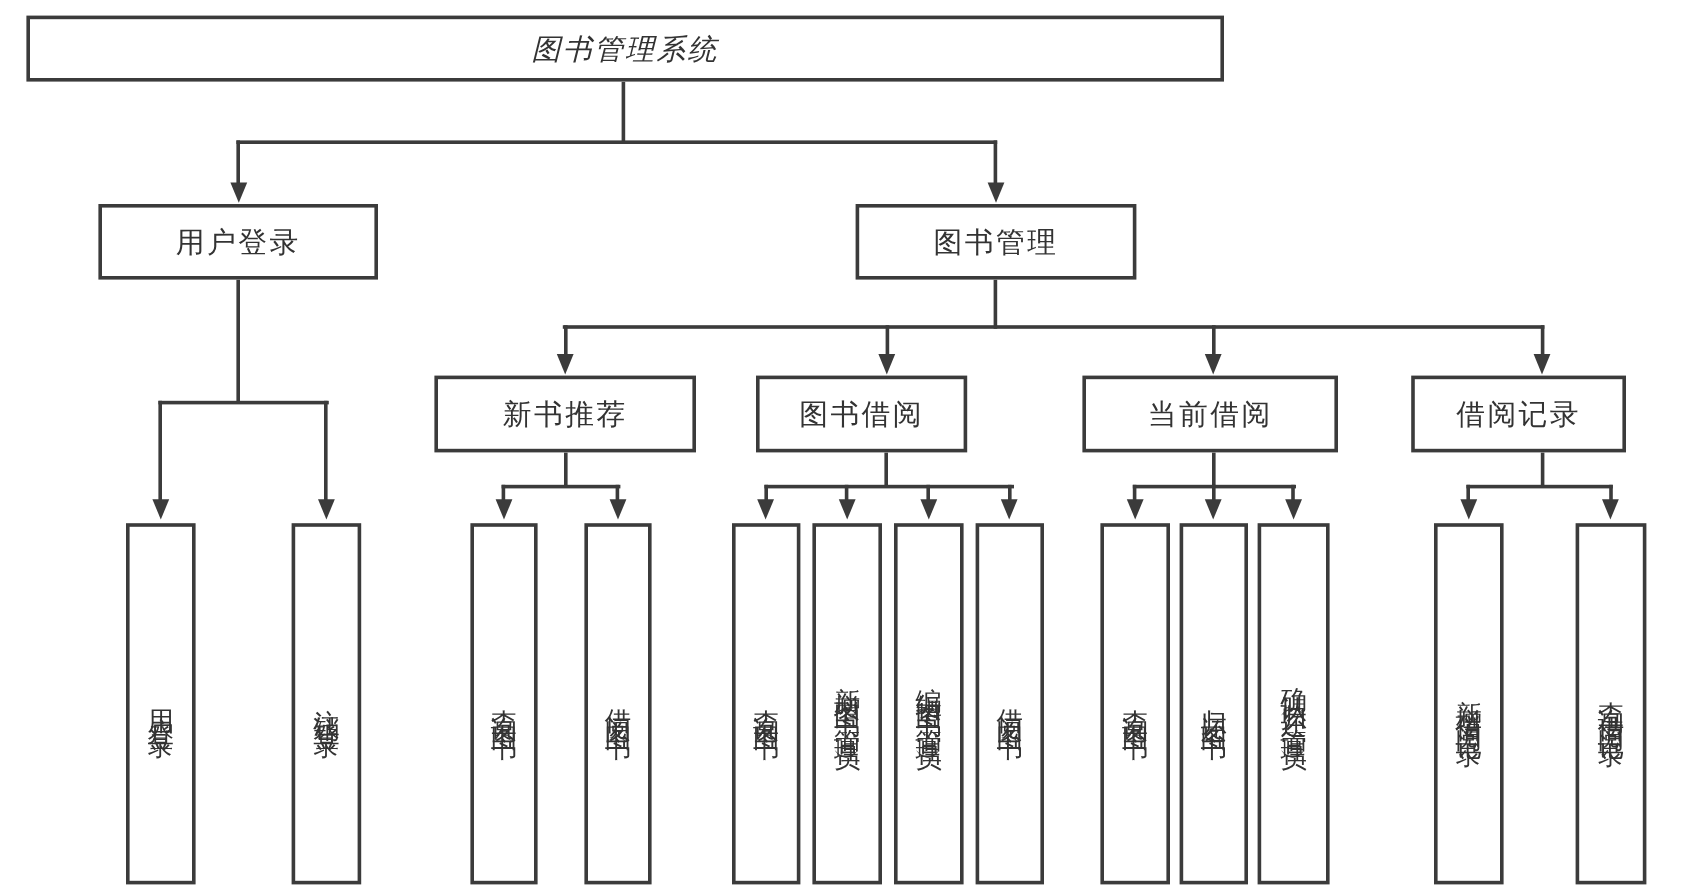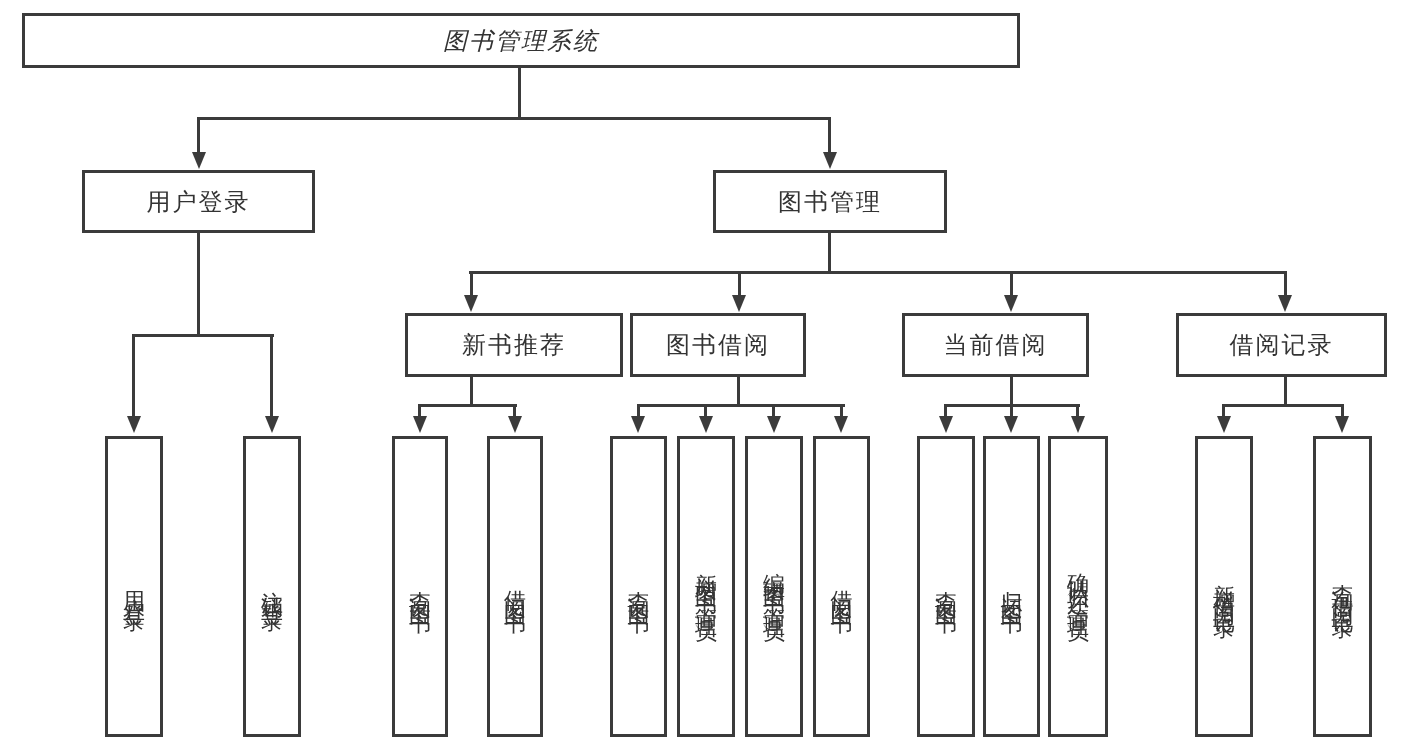--- a/index.html
+++ b/index.html
@@ -91,30 +91,30 @@
   <div class="hline" style="left:469px; top:271px; width:818px;"></div>
   <div class="vline" style="left:470px; top:271px; height:28px;"></div>
   <div class="arrow" style="left:464px; top:295px;"></div>
   <div class="vline" style="left:738px; top:271px; height:28px;"></div>
   <div class="arrow" style="left:732px; top:295px;"></div>
   <div class="vline" style="left:1010px; top:271px; height:28px;"></div>
   <div class="arrow" style="left:1004px; top:295px;"></div>
   <div class="vline" style="left:1284px; top:271px; height:28px;"></div>
   <div class="arrow" style="left:1278px; top:295px;"></div>
 
-  <div class="box" style="left:362px; top:313px; width:218px; height:64px;margin-left:43px;">
+  <div class="box" style="left:362px; top:313px; width:218px; height:64px;">
     <span>新书推荐</span>
   </div>
   <div class="box" style="left:630px; top:313px; width:176px; height:64px;">
     <span>图书借阅</span>
   </div>
-  <div class="box" style="left:902px; top:313px; width:187px; height:64px;">
+  <div class="box" style="left:902px; top:313px; width:213px; height:64px;">
     <span>当前借阅</span>
   </div>
-  <div class="box" style="left:1176px; top:313px; width:211px; height:64px;">
+  <div class="box" style="left:1176px; top:313px; width:179px; height:64px;">
     <span>借阅记录</span>
   </div>
 
   <div class="vline" style="left:470px; top:377px; height:29px;"></div>
   <div class="hline" style="left:418px; top:404px; width:99px;"></div>
   <div class="vline" style="left:418px; top:404px; height:14px;"></div>
   <div class="arrow" style="left:413px; top:416px;"></div>
   <div class="vline" style="left:513px; top:404px; height:14px;"></div>
   <div class="arrow" style="left:508px; top:416px;"></div>
 

